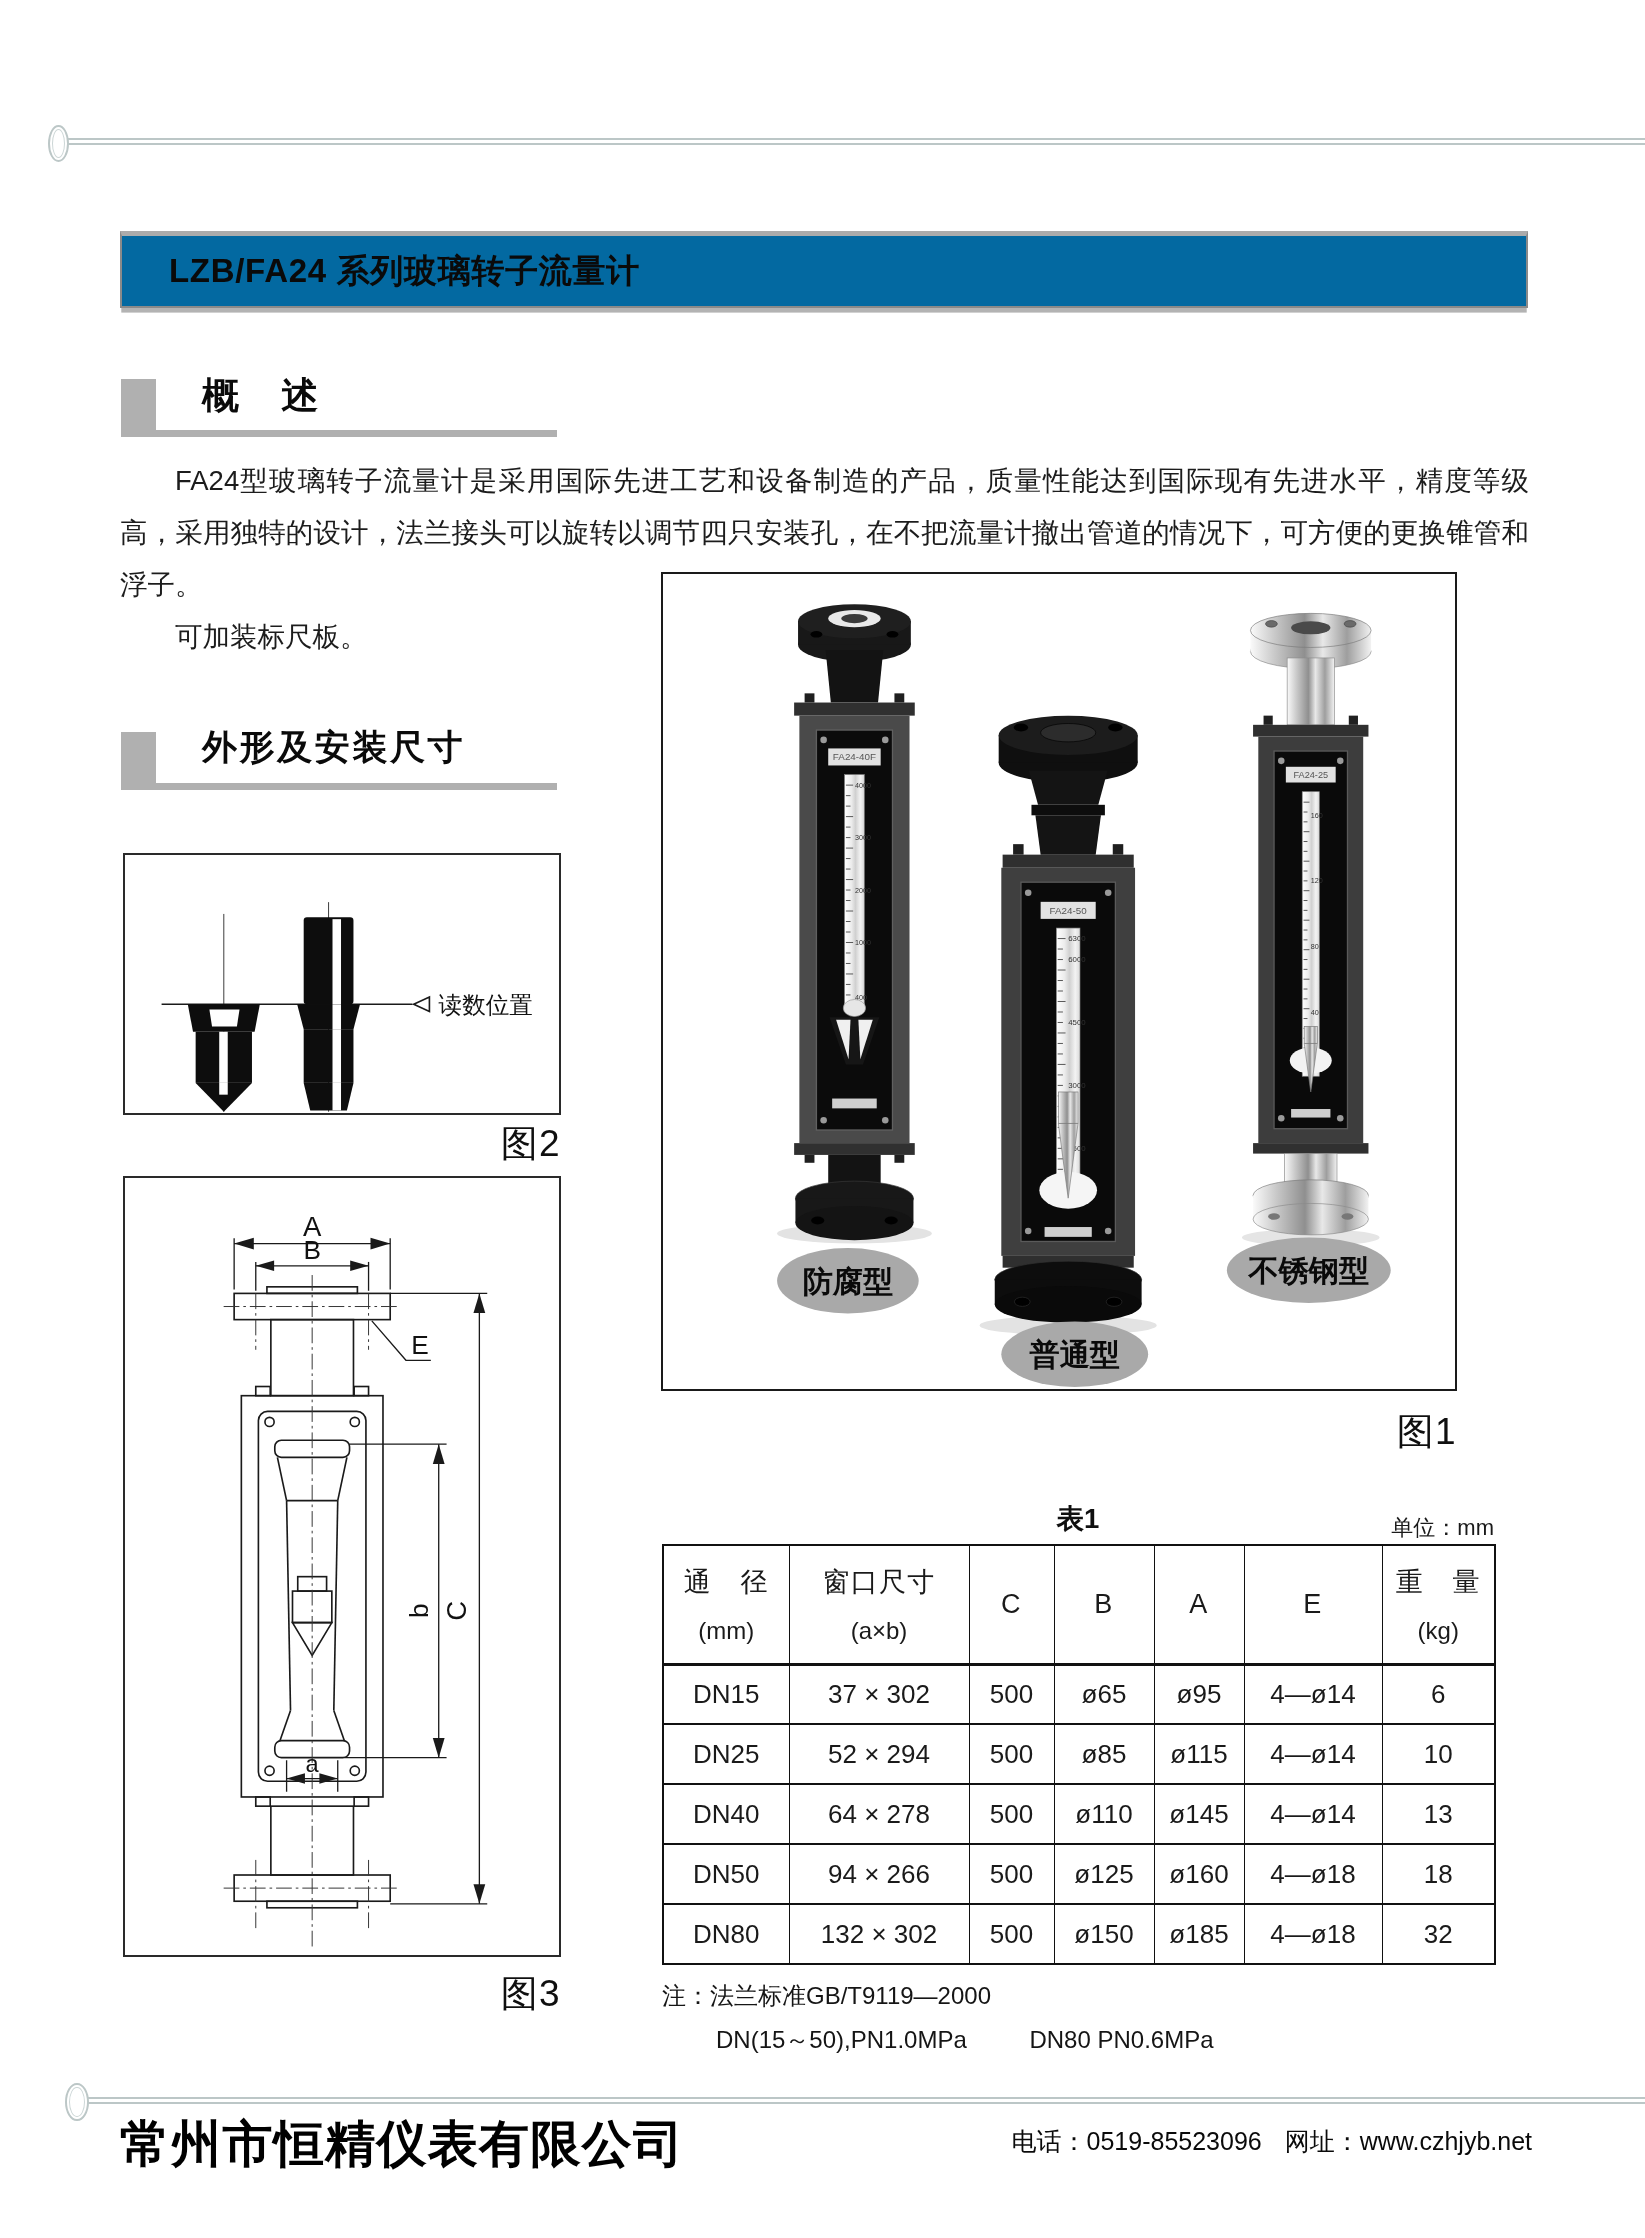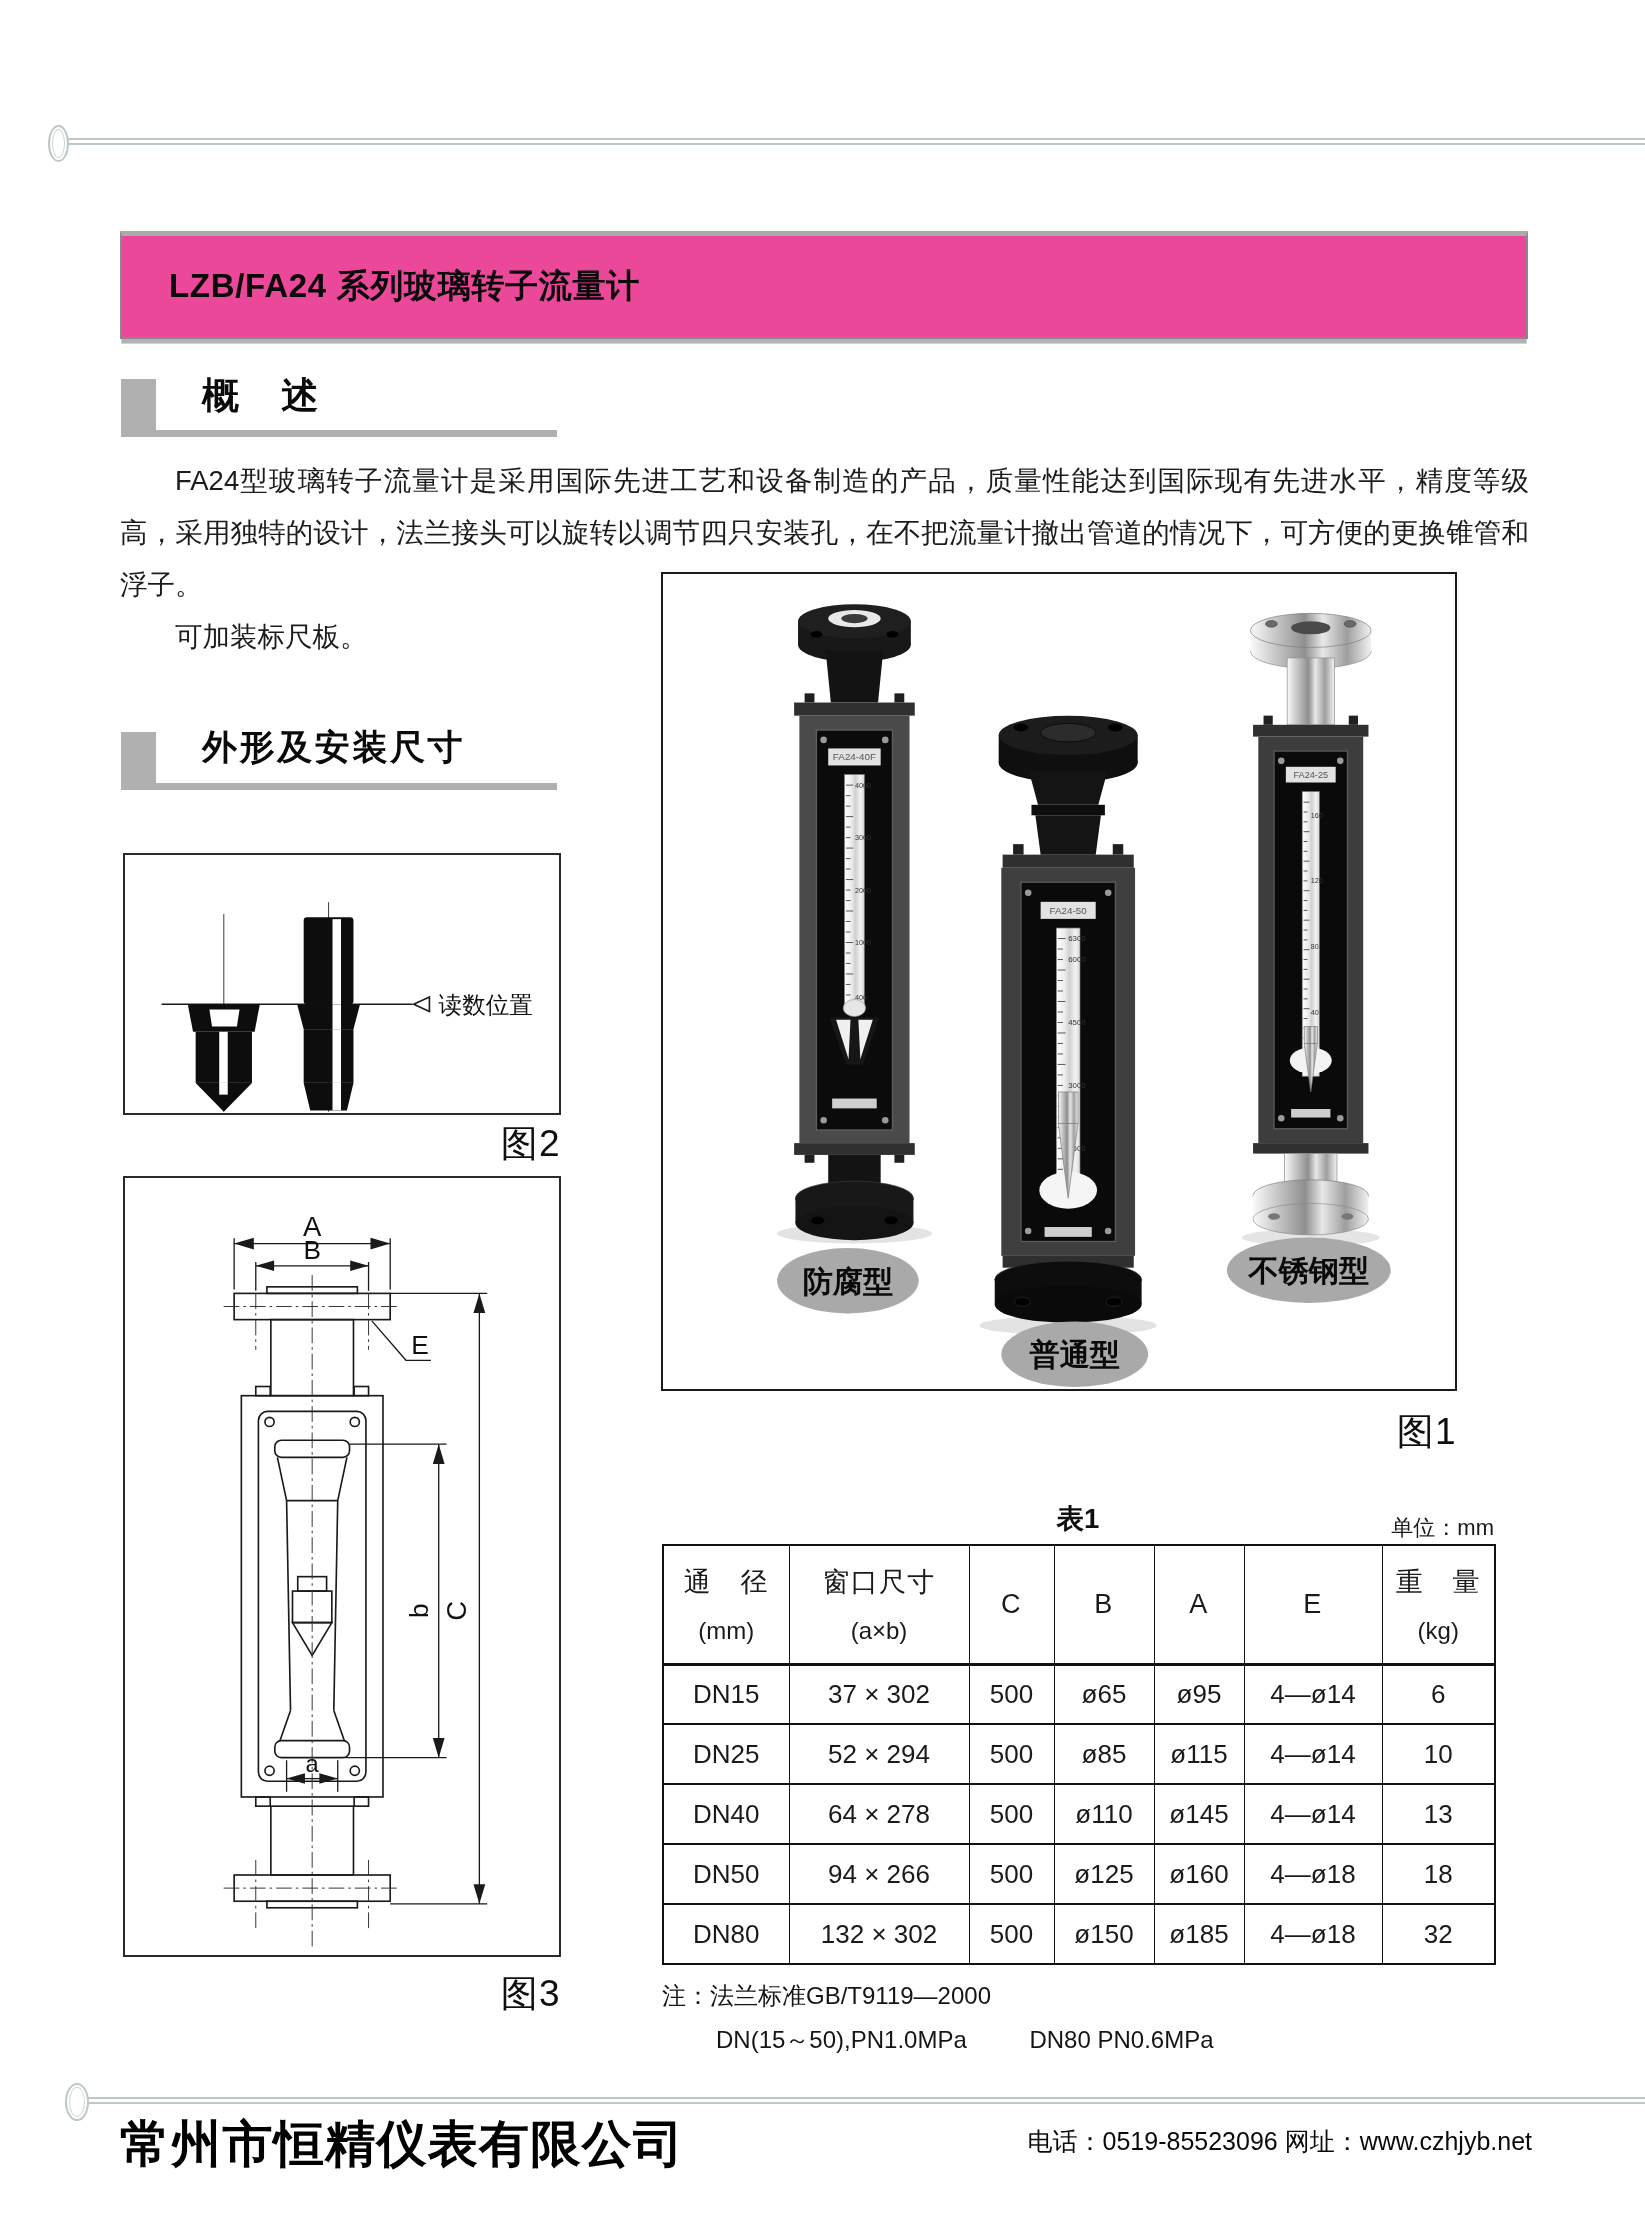--- a/index.html
+++ b/index.html
@@ -8,22 +8,22 @@
   .page { position:relative; width:1645px; height:2239px; background:#fff; overflow:hidden; }
 
   
   .rule { position:absolute; height:7.9px; }
   .rule .l1, .rule .l2 { position:absolute; left:0; right:0; height:2px; background:#bcc7c7; }
   .rule .l1 { top:0; } .rule .l2 { top:5.2px; }
   .rule-ellipse { position:absolute; border:2px solid #bcc7c7; border-radius:50%; background:#fff; }
   .rule-ellipse .inner { position:absolute; left:2px; top:2px; right:2px; bottom:2px; border:0.7px solid #ccd6d6; border-radius:50%; }
 
   
-  .title-box { position:absolute; left:120px; top:231px; width:1408px; height:108px;
-    background:#ec4899; border:2px solid #8a8a8a; border-top:5.2px solid #ababab;
+  .title-box { position:absolute; left:120px; top:231px; width:1408px; height:77px;
+    background:#0369a1; border:2px solid #8a8a8a; border-top:5.2px solid #ababab;
     box-shadow:0 5.9px 0 -1.3px #b3b3b3; display:flex; align-items:center; }
   .title-box .t { font-size:33px; font-weight:bold; color:#0a0a0a; padding-left:47px; letter-spacing:0.7px; }
 
   
   .sec { position:absolute; left:121px; width:439px; height:66px; }
   .sec .sq { position:absolute; left:0; top:7.9px; width:35px; height:54px; background:#b0b0b0; }
   .sec .ttl { position:absolute; left:81px; top:0; font-size:37px; font-weight:bold; color:#0a0a0a; letter-spacing:2.6px; white-space:nowrap; }
   .sec .line { position:absolute; left:0; bottom:0; width:436px; height:6.6px; background:#b0b0b0; }
 
   
@@ -53,21 +53,21 @@
   .th-sub:empty { display:none; margin:0; }
 
   .note { position:absolute; left:662px; top:1980px; width:866px; font-size:24px; color:#151515; }
   .note .n2 { margin-top:11.8px; padding-left:54px; }
   .note .n2 .seg2 { margin-left:56px; }
 
   
   .company { position:absolute; left:120px; top:2111px; font-size:50px; font-weight:800;
     letter-spacing:1.3px; color:#000; }
   .contact { position:absolute; right:113px; top:2125px; font-size:25px; color:#0a0a0a;
-    display:flex; gap:7px; white-space:nowrap; }
+    display:flex; gap:23px; white-space:nowrap; }
 
   svg text { font-family:"Liberation Sans", sans-serif; }
 </style>
 </head>
 <body>
 
 <div class="page">
 
   <div class="rule-ellipse" style="left:48px; top:125px; width:21px; height:37px;">
       <div class="inner"></div>

